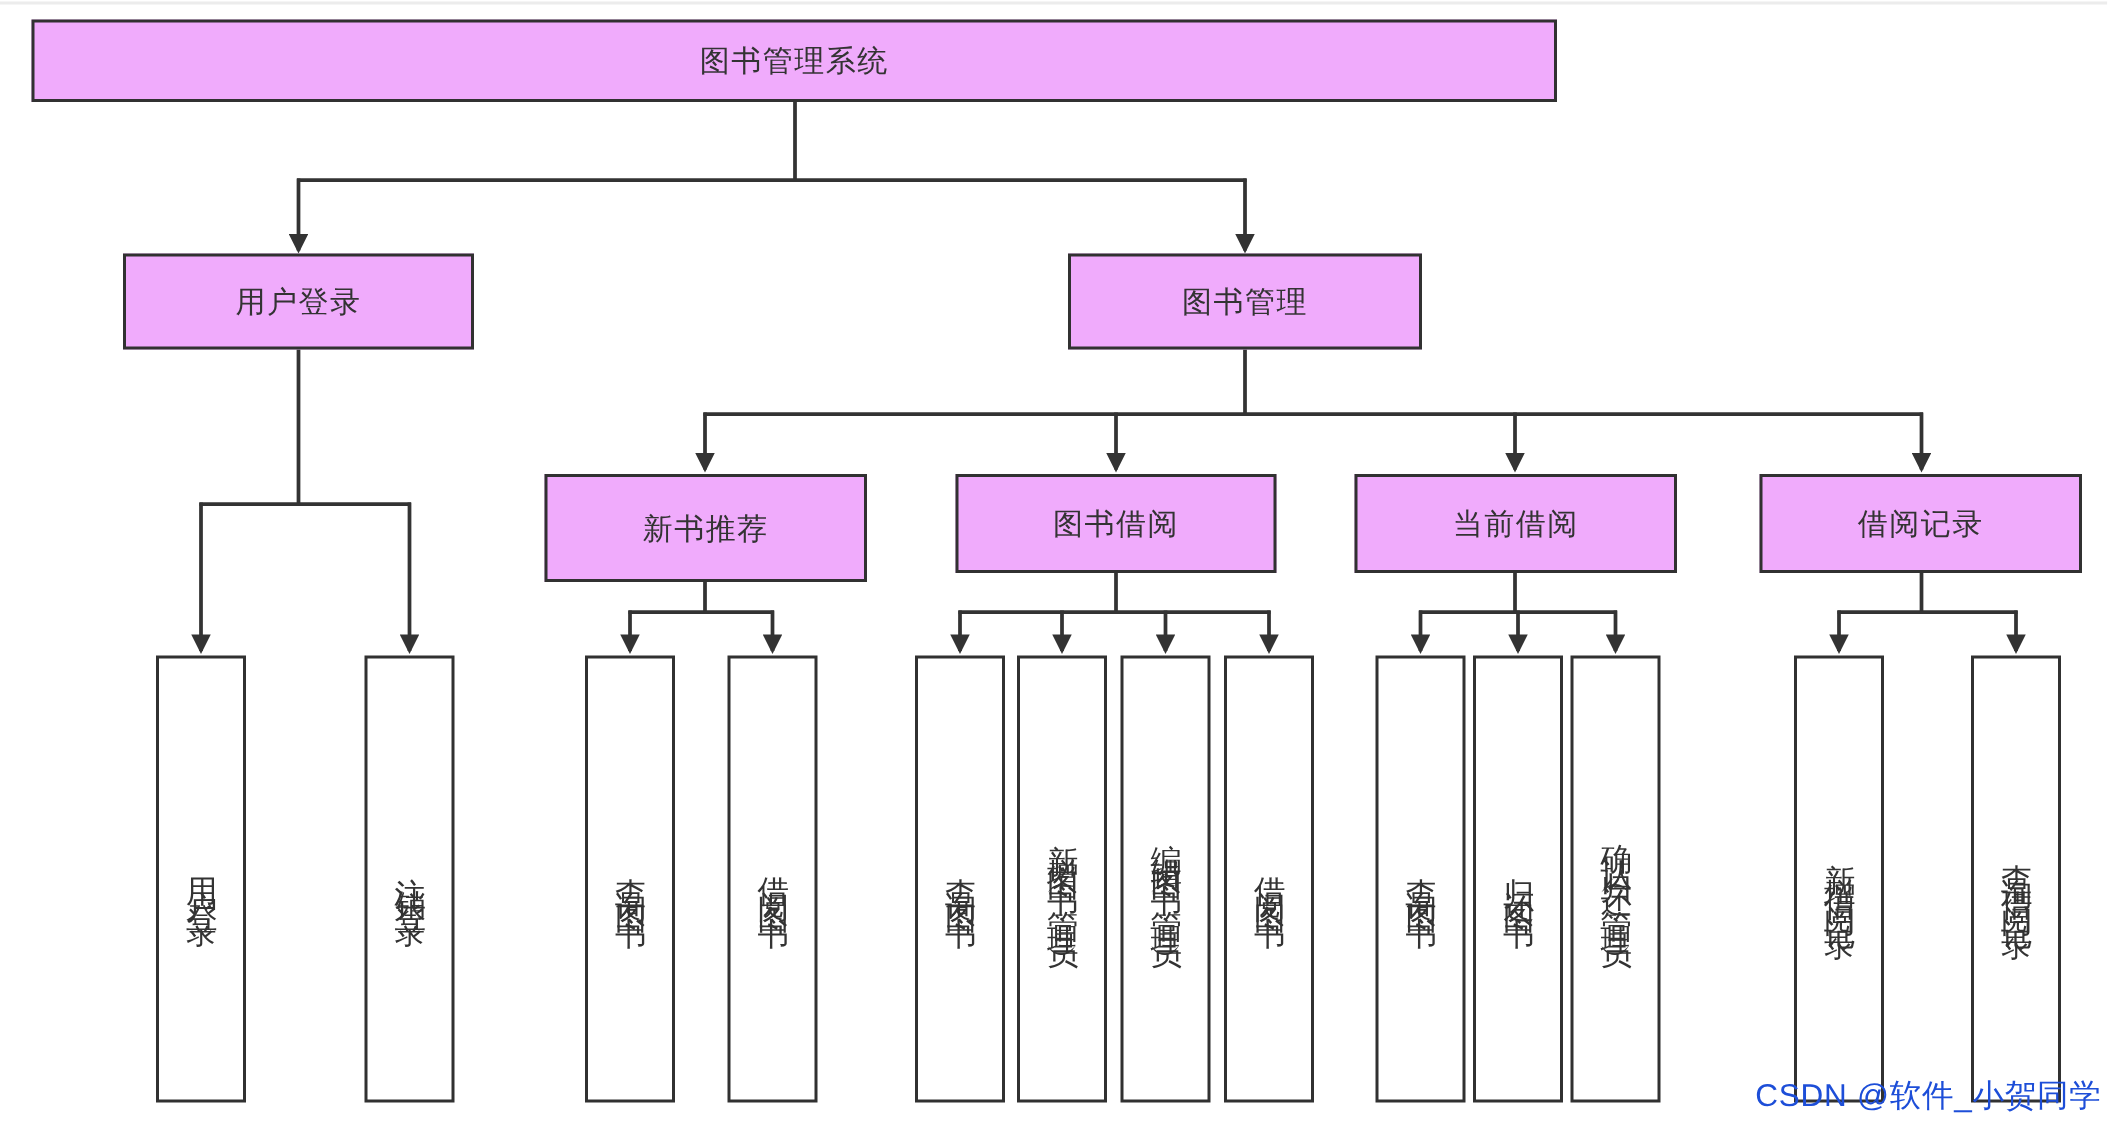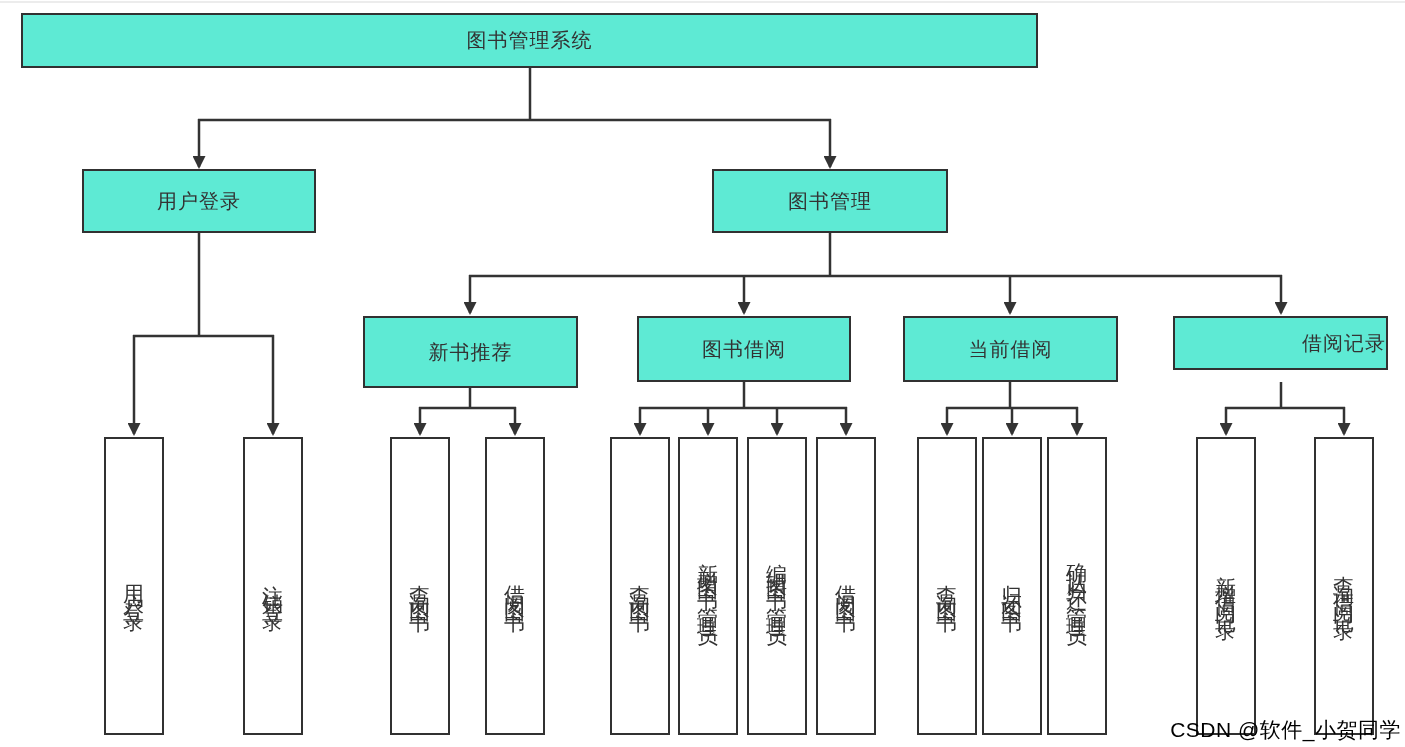--- a/index.html
+++ b/index.html
@@ -1,36 +1,36 @@
 <!DOCTYPE html>
 <html><head>
 <meta charset="utf-8">
 <style>
   html,body{margin:0;padding:0;background:#ffffff;}
   body{font-family:"Liberation Sans","DejaVu Sans",sans-serif;}
   #stage{position:relative;width:1405px;height:747px;background:#ffffff;overflow:hidden;}
   .top-line{position:absolute;top:1px;left:0;width:1405px;height:2px;background:#ececec;}
   svg.connectors{position:absolute;left:0;top:0;z-index:1;}
   .hbox{
-    position:absolute;background:#5eead4;border:2.5px solid #313131;box-sizing:border-box;
+    position:absolute;background:#f0abfc;border:2.5px solid #313131;box-sizing:border-box;
     display:flex;align-items:center;justify-content:center;z-index:2;
     font-size:20px;color:#333333;letter-spacing:1px;white-space:nowrap;
   }
   .leaf{
     position:absolute;top:437px;width:60px;height:298px;background:#ffffff;
     border:2.5px solid #313131;box-sizing:border-box;z-index:2;
     display:flex;align-items:center;justify-content:center;
   }
   .vtext{
     writing-mode:vertical-rl;text-orientation:mixed;
     font-size:21px;letter-spacing:9px;line-height:1;color:#333333;white-space:nowrap;
   }
   .watermark{
     position:absolute;right:4px;bottom:3px;z-index:5;
-    font-size:21px;color:#000000;letter-spacing:0.5px;white-space:nowrap;
+    font-size:21px;color:#1d4ed8;letter-spacing:0.5px;white-space:nowrap;
   }
 </style>
 </head>
 <body>
 
 <div id="stage">
 
   <div class="top-line"></div>
 
   <svg class="connectors" width="1405" height="747" viewBox="0 0 1405 747">
@@ -96,21 +96,21 @@
 
   <div class="hbox" style="left:363px;top:316px;width:215px;height:72px;">
     <span>新书推荐</span>
   </div>
   <div class="hbox" style="left:903px;top:316px;width:215px;height:66px;">
     <span>当前借阅</span>
   </div>
   <div class="hbox" style="left:637px;top:316px;width:214px;height:66px;">
     <span>图书借阅</span>
   </div>
-  <div class="hbox" style="left:1173px;top:316px;width:215px;height:54px;justify-content:flex-end;">
+  <div class="hbox" style="left:1173px;top:316px;width:215px;height:66px;">
     <span>借阅记录</span>
   </div>
 
   <div class="leaf" style="left:104px;">
     <span class="vtext">用户登录</span>
   </div>
   <div class="leaf" style="left:243px;">
     <span class="vtext">注销登录</span>
   </div>
 

